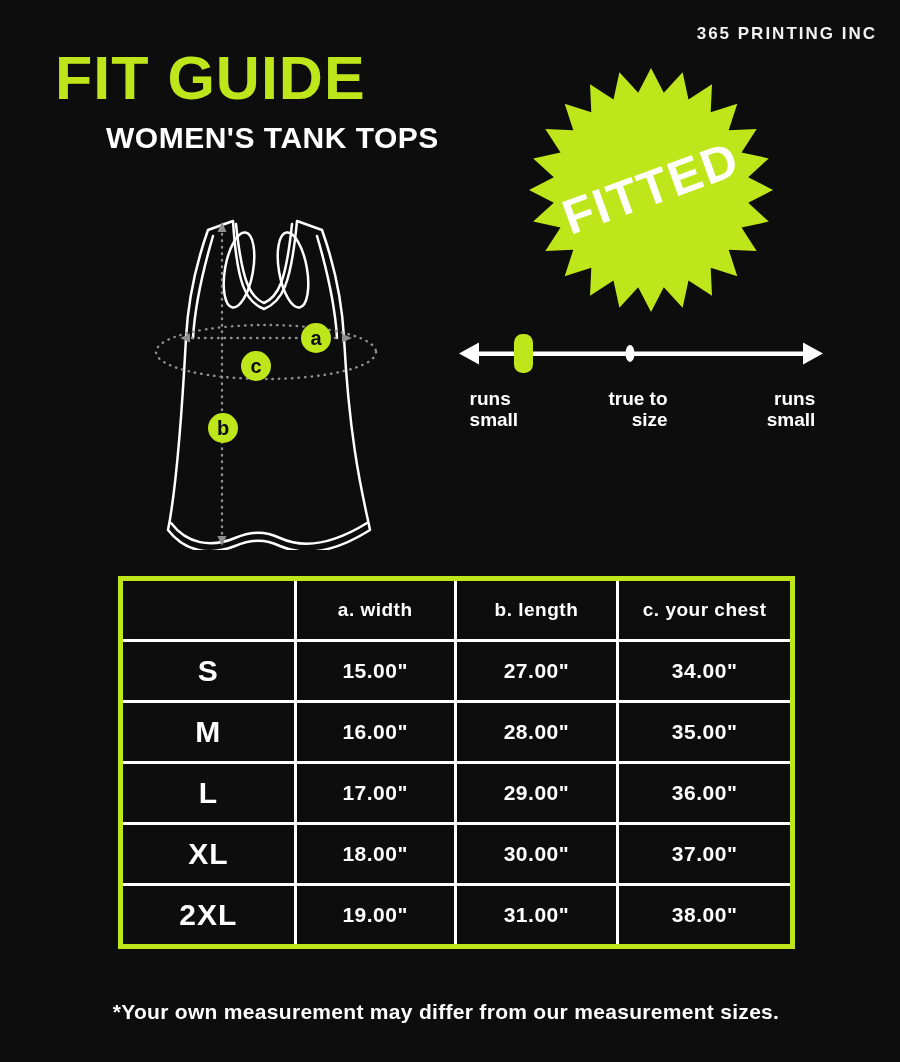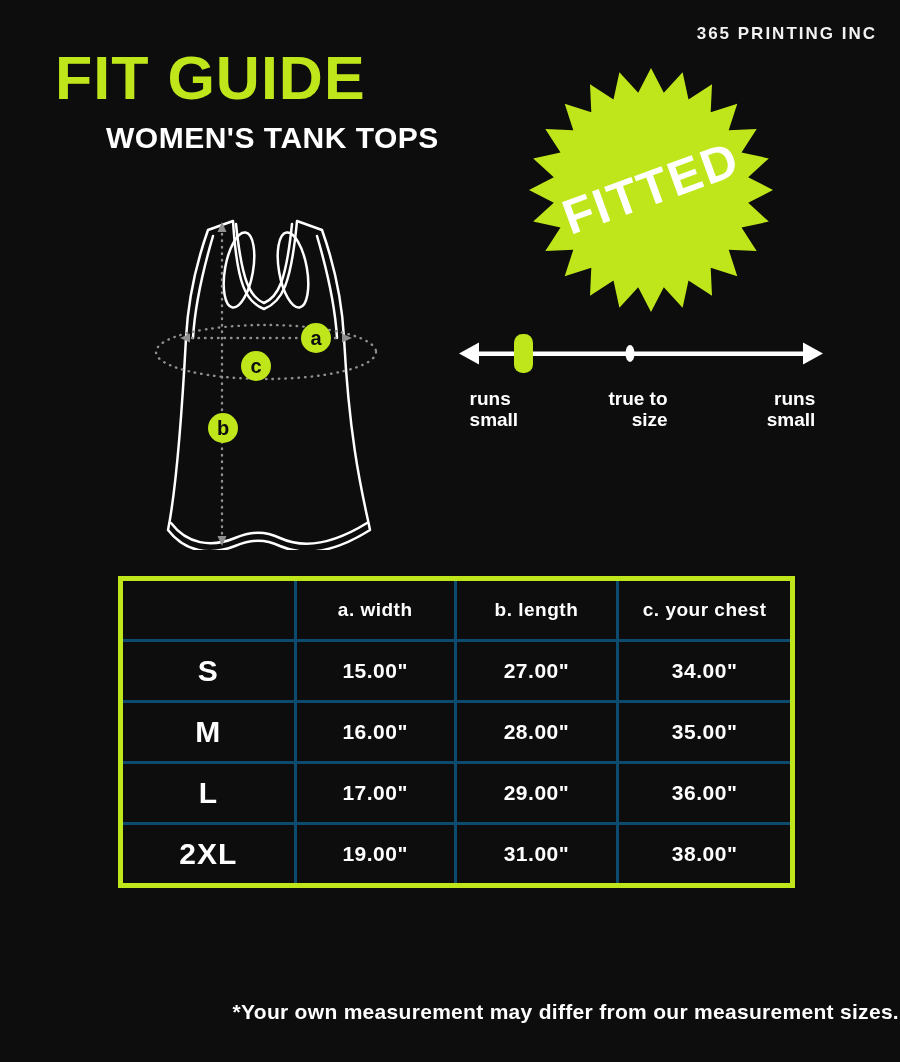--- a/index.html
+++ b/index.html
@@ -94,37 +94,37 @@
   .size-table {
     position: absolute;
     left: 118px;
     top: 576px;
     width: 677px;
     border-collapse: collapse;
     table-layout: fixed;
     border: 5px solid #bfe61a;
   }
   .size-table th, .size-table td {
-    border: 3px solid #0c4a6e;
+    border: 3px solid #ffffff;
     height: 58px;
     padding: 0;
     text-align: center;
     vertical-align: middle;
     color: #ffffff;
     font-weight: 800;
   }
   .size-table .header-cell { font-size: 19px; letter-spacing: 0.5px; }
   .size-table .size-cell   { font-size: 30px; letter-spacing: 1px; }
   .size-table .value-cell  { font-size: 21px; letter-spacing: 0.5px; }
   .footnote {
     position: absolute;
-    left: 7px;
+    left: 0;
     top: 1000px;
     width: 892px;
-    text-align: right;
+    text-align: center;
     font-size: 21px;
     font-weight: 800;
     letter-spacing: 0.3px;
     color: #ffffff;
   }
 </style>
 </head>
 <body>
 
 <div class="page">
@@ -235,20 +235,26 @@
         <td class="value-cell">28.00"</td>
         <td class="value-cell">35.00"</td>
       </tr>
       <tr>
         <td class="size-cell">L</td>
         <td class="value-cell">17.00"</td>
         <td class="value-cell">29.00"</td>
         <td class="value-cell">36.00"</td>
       </tr>
       <tr>
+        <td class="size-cell">XL</td>
+        <td class="value-cell">18.00"</td>
+        <td class="value-cell">30.00"</td>
+        <td class="value-cell">37.00"</td>
+      </tr>
+      <tr>
         <td class="size-cell">2XL</td>
         <td class="value-cell">19.00"</td>
         <td class="value-cell">31.00"</td>
         <td class="value-cell">38.00"</td>
       </tr>
     </tbody>
   </table>
 
   <div class="footnote">*Your own measurement may differ from our measurement sizes.</div>
 

